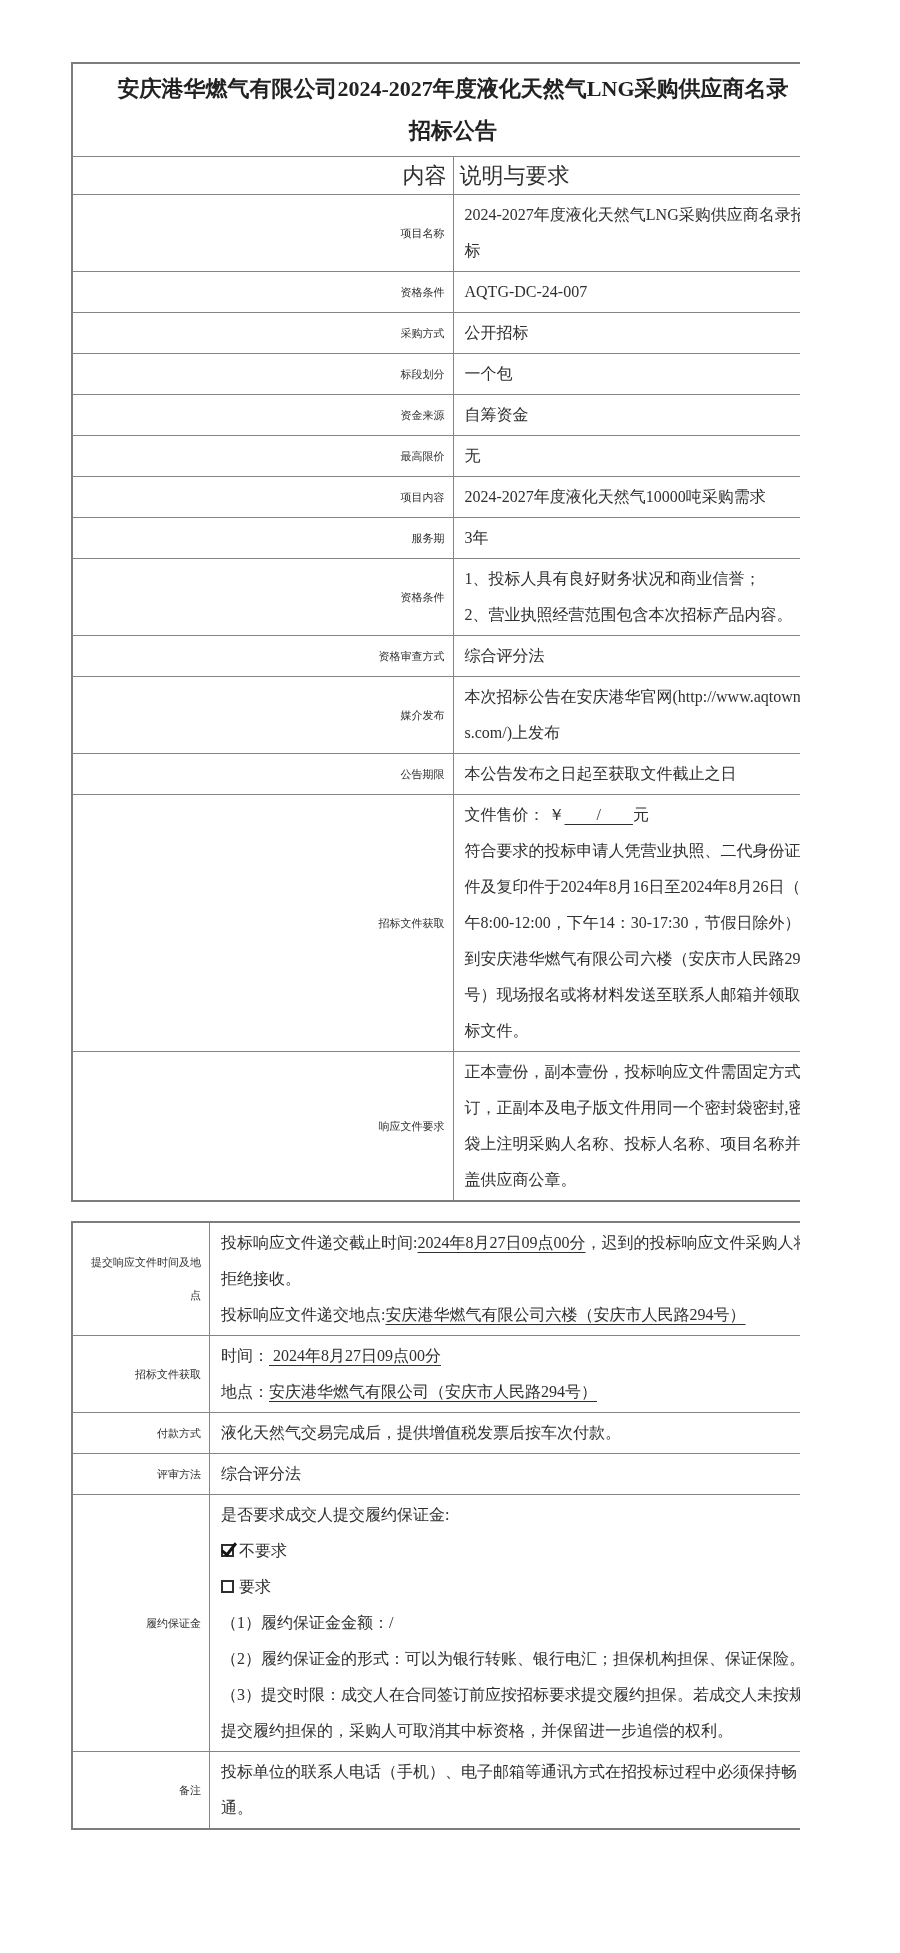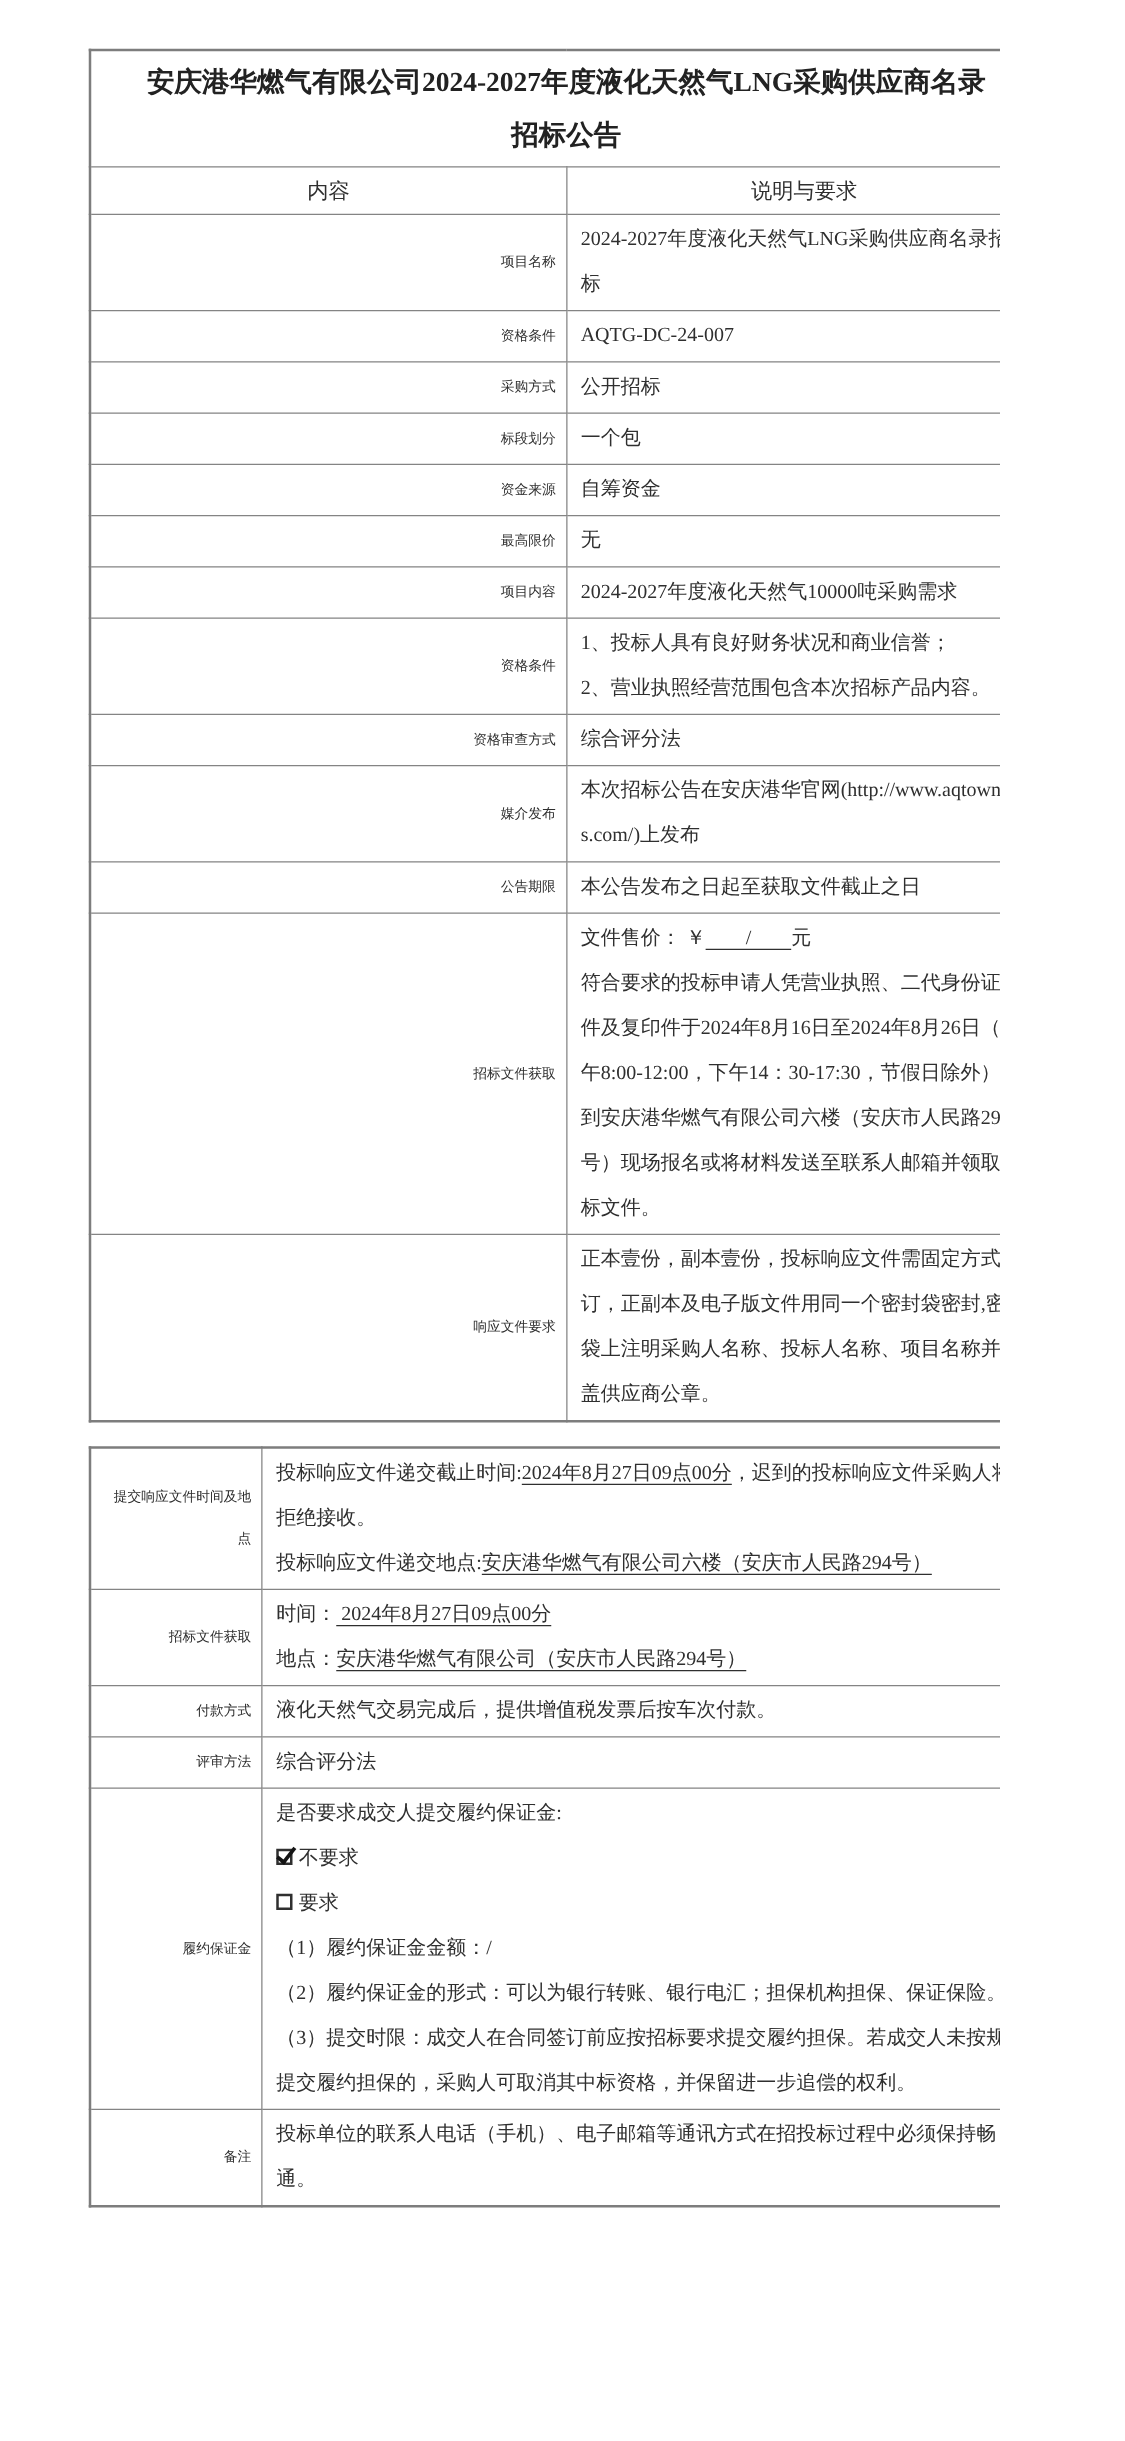--- a/index.html
+++ b/index.html
@@ -1,18 +1,18 @@
 <!DOCTYPE html>
 <html lang="zh"><head>
 <meta charset="utf-8">
 <style>
   html,body{margin:0;padding:0;background:#ffffff;}
   .page{
     width:800px;height:1953px;box-sizing:border-box;
-    padding:39px 0 0 71px;background:#ffffff;overflow:hidden;
+    padding:62px 0 0 71px;background:#ffffff;overflow:hidden;
     font-family:"Liberation Serif","DejaVu Serif",serif;
     color:#2f2f2f;
   }
   table.doc{
     border-collapse:collapse;width:764px;table-layout:fixed;
     border:2px solid #7d7d7d;
   }
   table.doc td{
     border:1px solid #848484;vertical-align:middle;
     word-break:break-all;
@@ -21,21 +21,21 @@
     text-align:center;font-weight:bold;font-size:22px;line-height:42px;
     padding:4px 34px;color:#222;
   }
   td.label-cell{
     width:120px;text-align:right;font-size:11px;line-height:33px;
     padding:2px 8px;
   }
   td.value-cell{
     font-size:16px;padding:2px 12px 2px 11px;
   }
-  tr.header-row td{text-align:center;font-size:17px;line-height:33px;padding:2px 6px;}
+  tr.header-row td{font-size:22px;line-height:33px;padding:2px 6px;}
   .line{line-height:36px;text-align:left;}
   .u{text-decoration:underline;text-underline-offset:4px;}
   .cb{
     display:inline-block;width:13px;height:13px;border:2px solid #2f2f2f;
     margin-right:5px;position:relative;top:1px;background:#fff;box-sizing:border-box;
   }
   .cb.checked::after{
     content:"";position:absolute;left:2px;top:-6px;width:5px;height:13px;
     border-right:3px solid #141414;border-bottom:3px solid #141414;
     transform:rotate(38deg);
@@ -92,20 +92,26 @@
             <div class="line"><span>无</span></div>
           </td>
         </tr>
         <tr>
           <td class="label-cell">项目内容</td>
           <td class="value-cell">
             <div class="line"><span>2024-2027年度液化天然气10000吨采购需求</span></div>
           </td>
         </tr>
         <tr>
+          <td class="label-cell">服务期</td>
+          <td class="value-cell">
+            <div class="line"><span>3年</span></div>
+          </td>
+        </tr>
+        <tr>
           <td class="label-cell">资格条件</td>
           <td class="value-cell">
             <div class="line"><span>1、投标人具有良好财务状况和商业信誉；</span></div>
             <div class="line"><span>2、营业执照经营范围包含本次招标产品内容。</span></div>
           </td>
         </tr>
         <tr>
           <td class="label-cell">资格审查方式</td>
           <td class="value-cell">
             <div class="line"><span>综合评分法</span></div>

